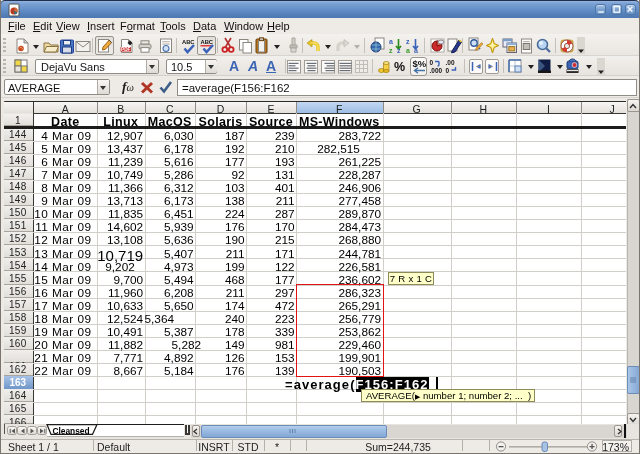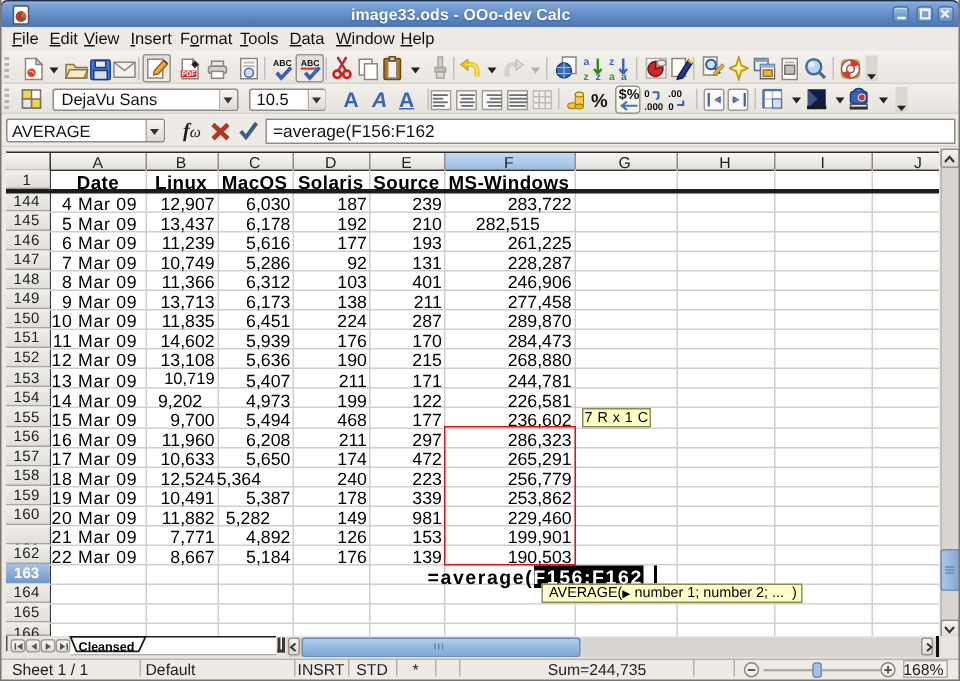--- a/index.html
+++ b/index.html
@@ -1,21 +1,20 @@
 <!DOCTYPE html>
 <html><head><meta charset="utf-8"><style>
 *{margin:0;padding:0;box-sizing:border-box;}
 html,body{width:640px;height:454px;overflow:hidden;}
 body{font-family:"Liberation Sans",sans-serif;position:relative;background:#edeae5;}
 .ab{position:absolute;}
 .tt{background:#ffffc9;border:1px solid #8f8b56;font-size:10px;color:#000;white-space:nowrap;}
 </style></head><body>
 <div class="ab" style="left:0;top:0;width:640px;height:454px;border:1px solid #7a766f;border-top:none;z-index:90;pointer-events:none"></div>
 <div class="ab" style="left:0;top:0;width:640px;height:18px;background:linear-gradient(180deg,#9ab5de 0,#7da3d6 2px,#6691c9 8px,#5580ba 13px,#4b76b0 18px);border-radius:5px 5px 0 0;border-top:1.6px solid #1d3050;border-left:1px solid #39578a;border-right:1px solid #39578a;">
-<div class="ab" style="left:233px;top:3.2px;width:380px;height:14px;color:#fff;font-size:10.6px;font-weight:bold;letter-spacing:.1px;text-shadow:0 1px 1px #3a5e94;">image33.ods - OOo-dev Calc</div>
 <svg class="ab" style="left:6px;top:2px" width="14" height="14">
       <rect x="2" y="1" width="10" height="12" rx="1" fill="#fdfdfb" stroke="#555"></rect>
       <circle cx="7" cy="8" r="3.6" fill="#bc3a20"></circle>
       <path d="M7 8 L10.4 9 A3.6 3.6 0 0 1 7.8 11.5 z" fill="#1e7a88"></path>
       <path d="M7 8 L8 4.6 A3.6 3.6 0 0 1 10.4 9 z" fill="#cc6a3a"></path>
     </svg>
 <div class="ab" style="left:593.5px;top:3.4px;width:11.6px;height:10.6px;background:linear-gradient(180deg,#a7c2e4,#7ba1d0 50%,#6b94c6);border:1px solid #4e74a6;border-radius:3px;box-shadow:inset 0 1px 0 #c6d8ef;"></div>
 <div class="ab" style="left:609.5px;top:3.4px;width:11.6px;height:10.6px;background:linear-gradient(180deg,#a7c2e4,#7ba1d0 50%,#6b94c6);border:1px solid #4e74a6;border-radius:3px;box-shadow:inset 0 1px 0 #c6d8ef;"></div>
 <div class="ab" style="left:623.8px;top:3.4px;width:11.6px;height:10.6px;background:linear-gradient(180deg,#a7c2e4,#7ba1d0 50%,#6b94c6);border:1px solid #4e74a6;border-radius:3px;box-shadow:inset 0 1px 0 #c6d8ef;"></div>
 <svg class="ab" style="left:593.5px;top:3.4px" width="42" height="11">
@@ -506,21 +505,21 @@
 <div class="ab" style="left:195px;top:220.35999999999999px;width:49.6px;font-size:11.8px;color:#000;text-align:right;">176</div>
 <div class="ab" style="left:246px;top:220.35999999999999px;width:48.6px;font-size:11.8px;color:#000;text-align:right;">170</div>
 <div class="ab" style="left:296px;top:220.35999999999999px;width:85.1px;font-size:11.8px;color:#000;text-align:right;">284,473</div>
 <div class="ab" style="left:33.5px;top:233.44px;width:58.0px;font-size:11.8px;color:#000;text-align:right;white-space:nowrap;letter-spacing:0.45px;">12 Mar 09</div>
 <div class="ab" style="left:97px;top:233.44px;width:46.1px;font-size:11.8px;color:#000;text-align:right;">13,108</div>
 <div class="ab" style="left:144.5px;top:233.44px;width:49.1px;font-size:11.8px;color:#000;text-align:right;">5,636</div>
 <div class="ab" style="left:195px;top:233.44px;width:49.6px;font-size:11.8px;color:#000;text-align:right;">190</div>
 <div class="ab" style="left:246px;top:233.44px;width:48.6px;font-size:11.8px;color:#000;text-align:right;">215</div>
 <div class="ab" style="left:296px;top:233.44px;width:85.1px;font-size:11.8px;color:#000;text-align:right;">268,880</div>
 <div class="ab" style="left:33.5px;top:246.51999999999998px;width:58.0px;font-size:11.8px;color:#000;text-align:right;white-space:nowrap;letter-spacing:0.45px;">13 Mar 09</div>
-<div class="ab" style="left:97px;top:246.51999999999998px;width:46.1px;font-size:11px;color:#000;text-align:right;">10,719</div>
+<div class="ab" style="left:97px;top:246.51999999999998px;width:46.1px;font-size:15px;color:#000;text-align:right;">10,719</div>
 <div class="ab" style="left:144.5px;top:246.51999999999998px;width:49.1px;font-size:11.8px;color:#000;text-align:right;">5,407</div>
 <div class="ab" style="left:195px;top:246.51999999999998px;width:49.6px;font-size:11.8px;color:#000;text-align:right;">211</div>
 <div class="ab" style="left:246px;top:246.51999999999998px;width:48.6px;font-size:11.8px;color:#000;text-align:right;">171</div>
 <div class="ab" style="left:296px;top:246.51999999999998px;width:85.1px;font-size:11.8px;color:#000;text-align:right;">244,781</div>
 <div class="ab" style="left:33.5px;top:259.59999999999997px;width:58.0px;font-size:11.8px;color:#000;text-align:right;white-space:nowrap;letter-spacing:0.45px;">14 Mar 09</div>
 <div class="ab" style="left:97px;top:259.59999999999997px;width:46.1px;font-size:11.8px;color:#000;text-align:center;">9,202</div>
 <div class="ab" style="left:144.5px;top:259.59999999999997px;width:49.1px;font-size:11.8px;color:#000;text-align:right;">4,973</div>
 <div class="ab" style="left:195px;top:259.59999999999997px;width:49.6px;font-size:11.8px;color:#000;text-align:right;">199</div>
 <div class="ab" style="left:246px;top:259.59999999999997px;width:48.6px;font-size:11.8px;color:#000;text-align:right;">122</div>
 <div class="ab" style="left:296px;top:259.59999999999997px;width:85.1px;font-size:11.8px;color:#000;text-align:right;">226,581</div>
@@ -549,21 +548,21 @@
 <div class="ab" style="left:246px;top:311.92px;width:48.6px;font-size:11.8px;color:#000;text-align:right;">223</div>
 <div class="ab" style="left:296px;top:311.92px;width:85.1px;font-size:11.8px;color:#000;text-align:right;">256,779</div>
 <div class="ab" style="left:33.5px;top:324.99999999999994px;width:58.0px;font-size:11.8px;color:#000;text-align:right;white-space:nowrap;letter-spacing:0.45px;">19 Mar 09</div>
 <div class="ab" style="left:97px;top:324.99999999999994px;width:46.1px;font-size:11.8px;color:#000;text-align:right;">10,491</div>
 <div class="ab" style="left:144.5px;top:324.99999999999994px;width:49.1px;font-size:11.8px;color:#000;text-align:right;">5,387</div>
 <div class="ab" style="left:195px;top:324.99999999999994px;width:49.6px;font-size:11.8px;color:#000;text-align:right;">178</div>
 <div class="ab" style="left:246px;top:324.99999999999994px;width:48.6px;font-size:11.8px;color:#000;text-align:right;">339</div>
 <div class="ab" style="left:296px;top:324.99999999999994px;width:85.1px;font-size:11.8px;color:#000;text-align:right;">253,862</div>
 <div class="ab" style="left:33.5px;top:338.08px;width:58.0px;font-size:11.8px;color:#000;text-align:right;white-space:nowrap;letter-spacing:0.45px;">20 Mar 09</div>
 <div class="ab" style="left:97px;top:338.08px;width:46.1px;font-size:11.8px;color:#000;text-align:right;">11,882</div>
-<div class="ab" style="left:131px;top:338.08px;width:49.1px;font-size:11.8px;color:#000;text-align:right;">5,282</div>
+<div class="ab" style="left:152px;top:338.08px;width:49.1px;font-size:11.8px;color:#000;text-align:right;">5,282</div>
 <div class="ab" style="left:195px;top:338.08px;width:49.6px;font-size:11.8px;color:#000;text-align:right;">149</div>
 <div class="ab" style="left:246px;top:338.08px;width:48.6px;font-size:11.8px;color:#000;text-align:right;">981</div>
 <div class="ab" style="left:296px;top:338.08px;width:85.1px;font-size:11.8px;color:#000;text-align:right;">229,460</div>
 <div class="ab" style="left:33.5px;top:351.16px;width:58.0px;font-size:11.8px;color:#000;text-align:right;white-space:nowrap;letter-spacing:0.45px;">21 Mar 09</div>
 <div class="ab" style="left:97px;top:351.16px;width:46.1px;font-size:11.8px;color:#000;text-align:right;">7,771</div>
 <div class="ab" style="left:144.5px;top:351.16px;width:49.1px;font-size:11.8px;color:#000;text-align:right;">4,892</div>
 <div class="ab" style="left:195px;top:351.16px;width:49.6px;font-size:11.8px;color:#000;text-align:right;">126</div>
 <div class="ab" style="left:246px;top:351.16px;width:48.6px;font-size:11.8px;color:#000;text-align:right;">153</div>
 <div class="ab" style="left:296px;top:351.16px;width:85.1px;font-size:11.8px;color:#000;text-align:right;">199,901</div>
 <div class="ab" style="left:33.5px;top:364.23999999999995px;width:58.0px;font-size:11.8px;color:#000;text-align:right;white-space:nowrap;letter-spacing:0.45px;">22 Mar 09</div>
@@ -648,12 +647,12 @@
 <svg class="ab" style="left:495px;top:440.5px" width="108" height="11">
     <circle cx="6" cy="5.5" r="4.6" fill="#f4f2ee" stroke="#8f8b85"></circle>
     <rect x="3.5" y="5" width="5" height="1.3" fill="#555"></rect>
     <rect x="14" y="5" width="78" height="1.6" fill="#b0aca6"></rect>
     <rect x="47" y="1" width="5.5" height="9.5" rx="2" fill="#a8c2e4" stroke="#6a8cb8"></rect>
     <circle cx="97" cy="5.5" r="4.6" fill="#f4f2ee" stroke="#8f8b85"></circle>
     <rect x="94.5" y="5" width="5" height="1.3" fill="#555"></rect>
     <rect x="96.4" y="3" width="1.3" height="5" fill="#555"></rect>
   </svg>
 <div class="ab" style="left:602px;top:439.5px;width:30px;height:12px;background:#f4f2ee;border:1px solid #b0aca6;"></div>
-<div class="ab" style="left:602px;top:441px;width:27px;text-align:right;font-size:10.5px;color:#222;">168%</div>
+<div class="ab" style="left:602px;top:441px;width:27px;text-align:right;font-size:10.5px;color:#222;">173%</div>
 </body></html>

